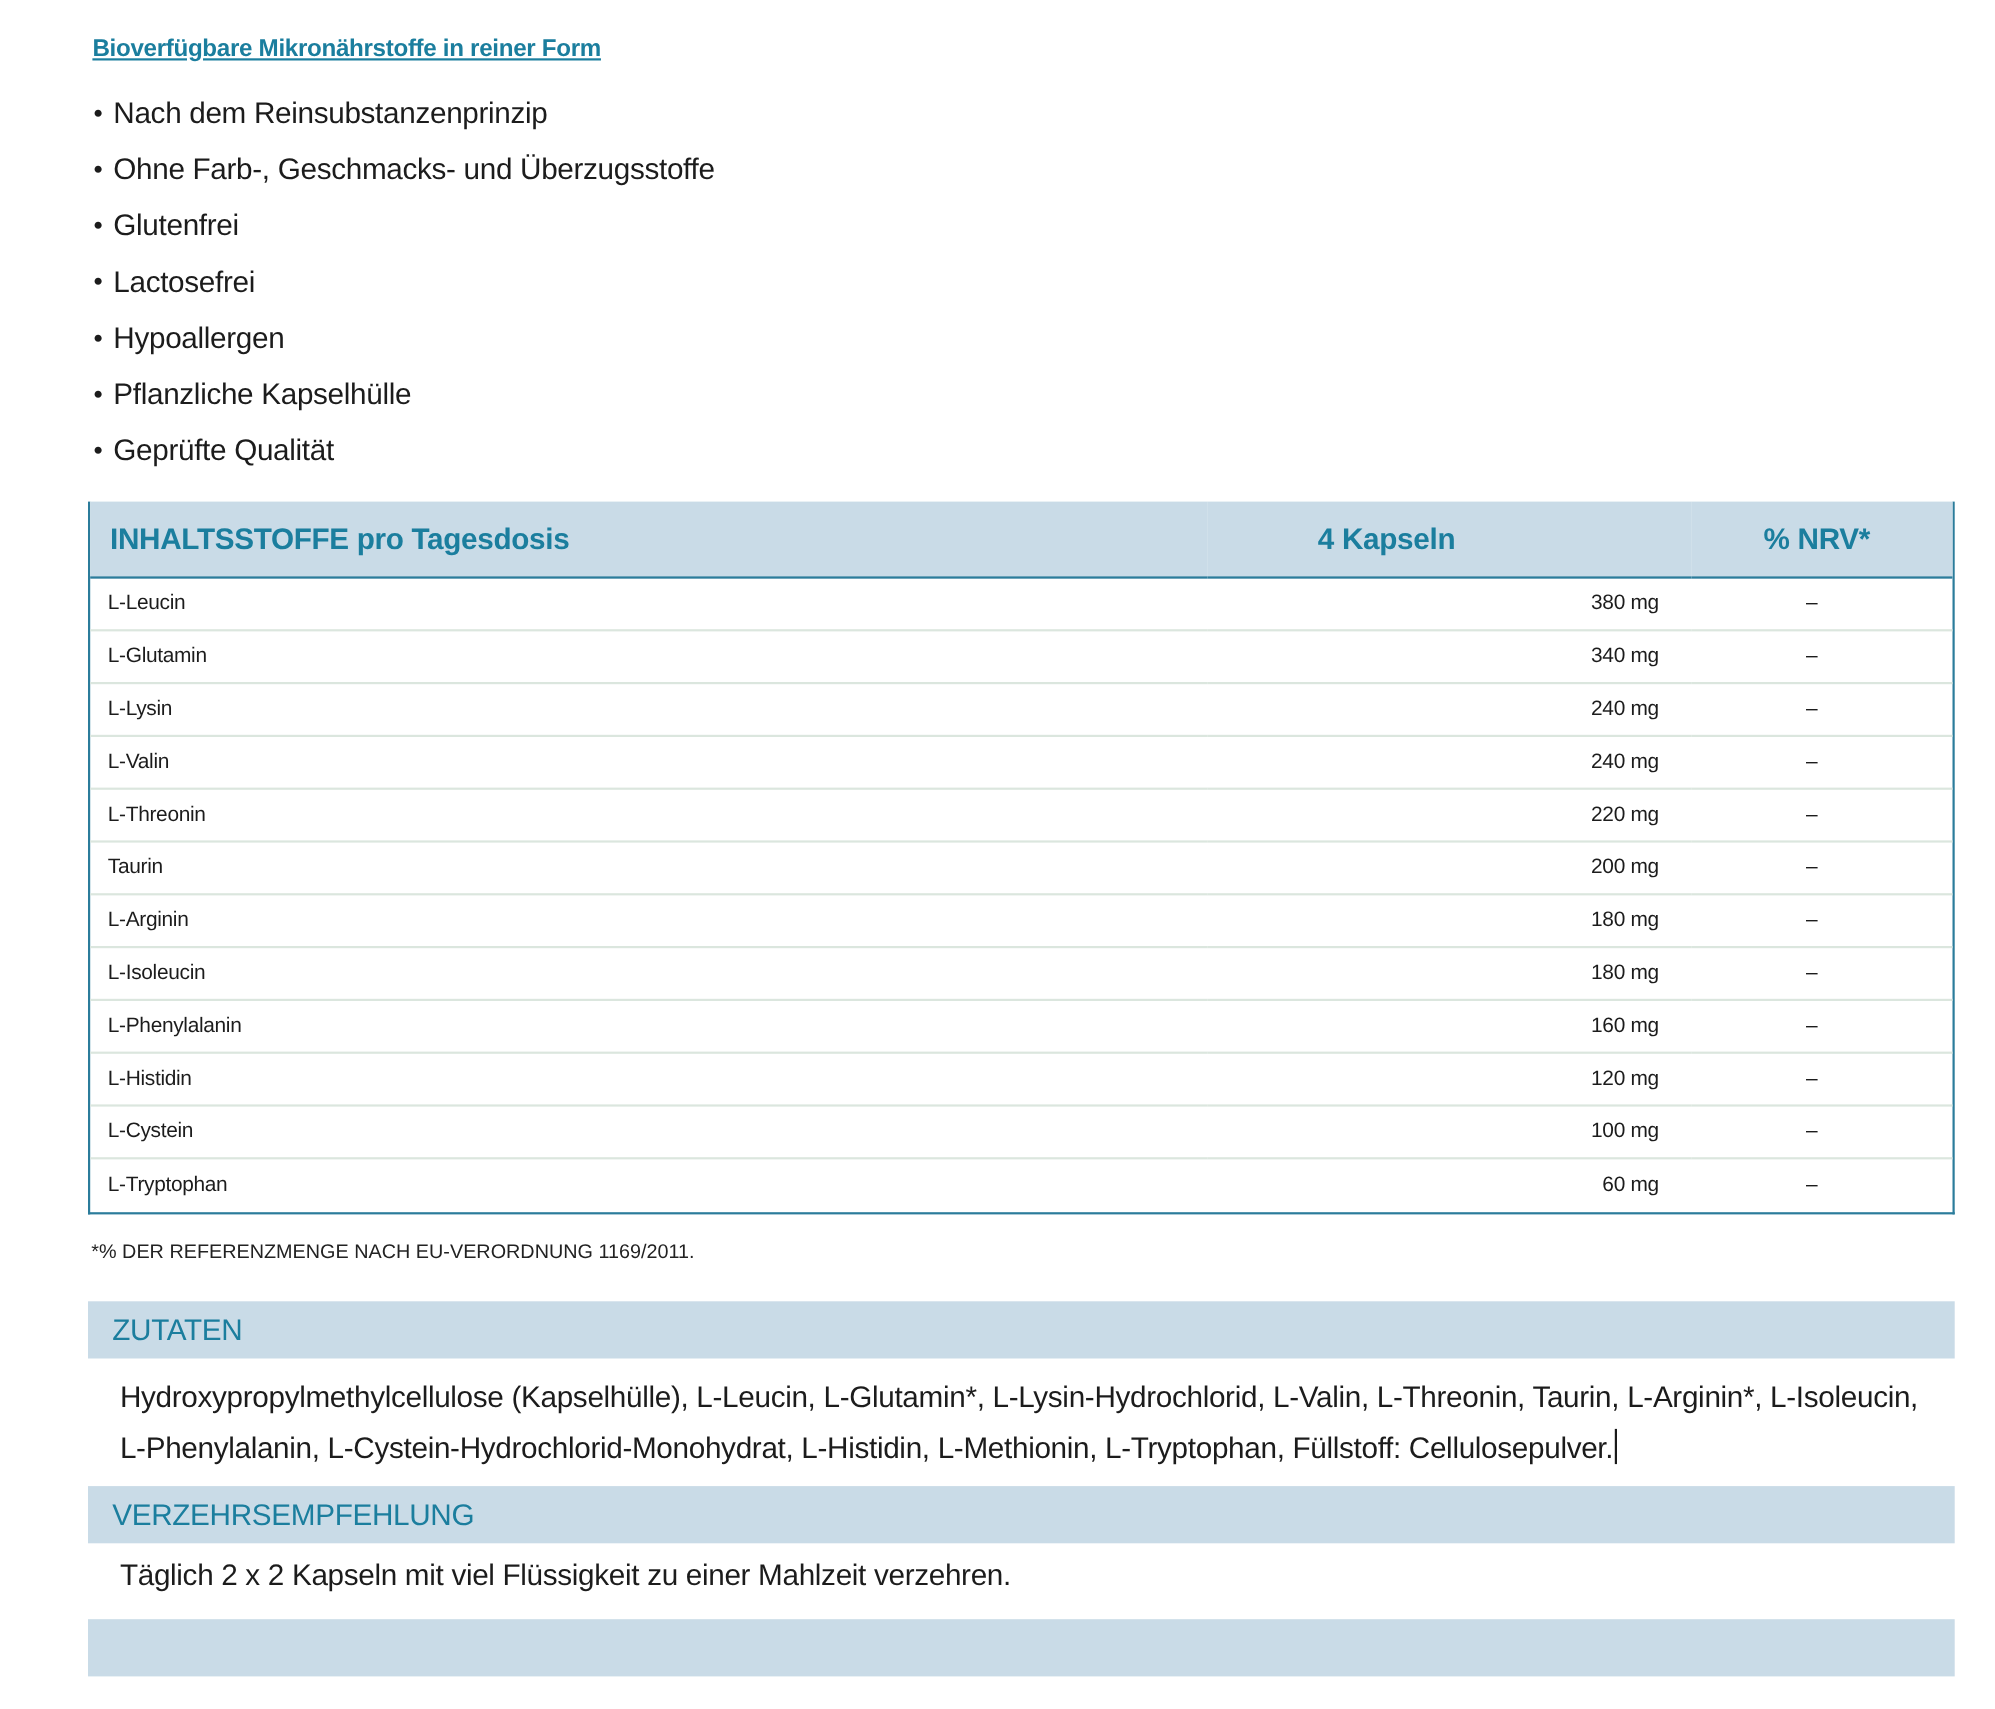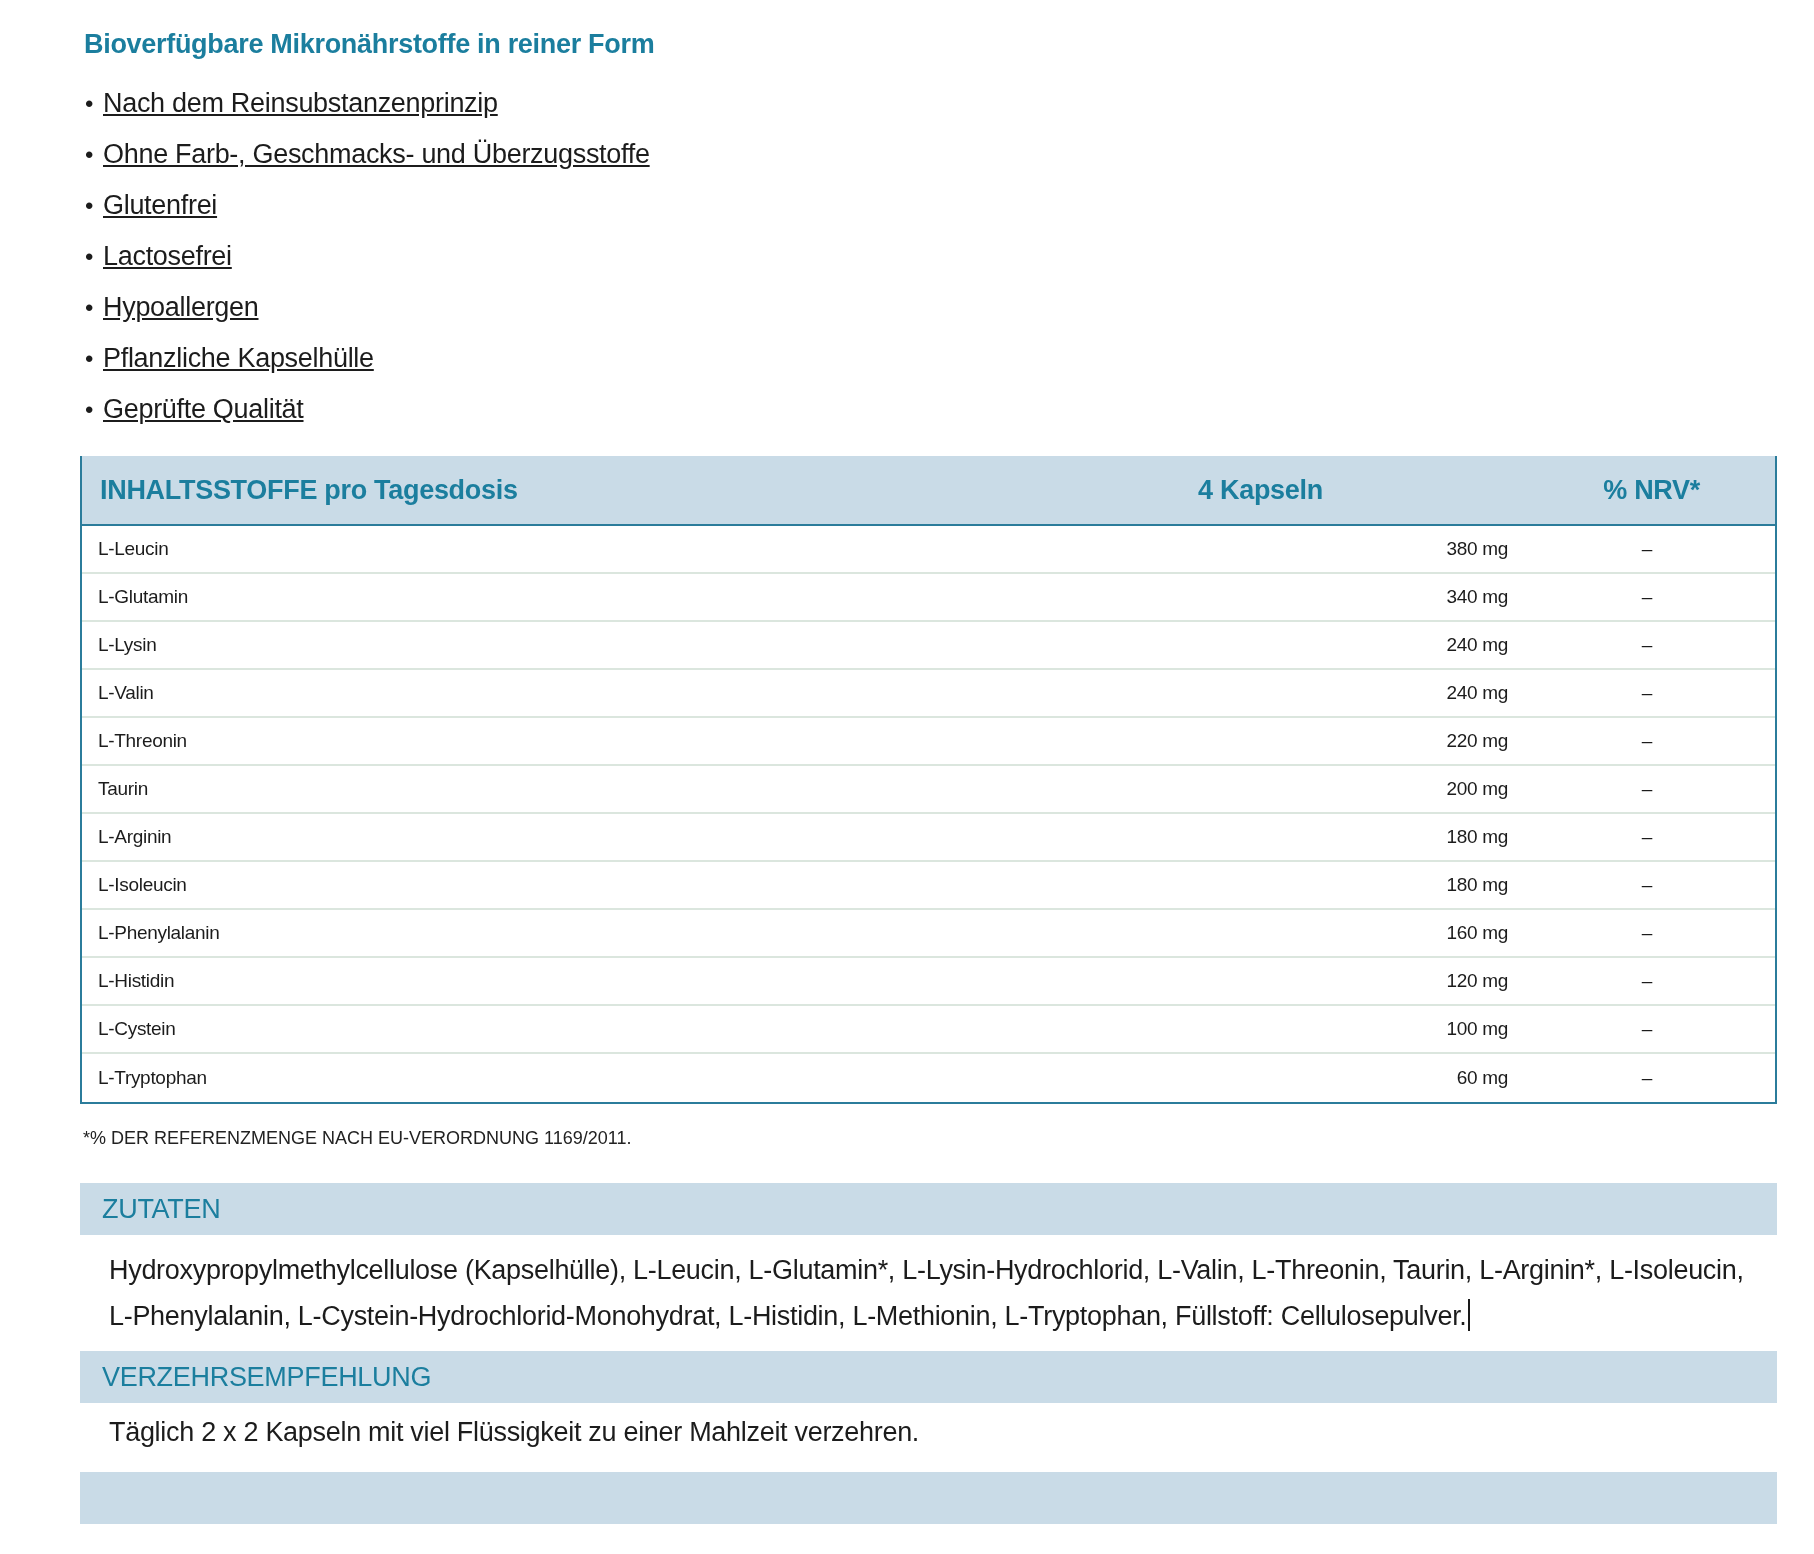--- a/index.html
+++ b/index.html
@@ -14,25 +14,26 @@
   body{
     width:1814px;height:1554px;overflow:hidden;background:#ffffff;
     font-family:"Liberation Sans","DejaVu Sans",sans-serif;
     color:var(--text);
     letter-spacing:-0.3px;
   }
   .content{margin-left:80px;width:1697px;}
 
   h1.page-title{
     margin:26px 0 16px 4px;
-    font-size:27px;line-height:36px;font-weight:bold;
+    font-size:22px;line-height:36px;font-weight:bold;
     color:var(--accent);
-  }
-
-  ul.features{list-style:none;margin:8px 0 0 0;padding:0;text-decoration:underline;}
+    text-decoration:underline;
+  }
+
+  ul.features{list-style:none;margin:8px 0 0 0;padding:0;}
   ul.features li{
     position:relative;padding-left:23px;
     font-size:27px;line-height:51px;color:var(--text);
   }
   ul.features li::before{
     content:"•";position:absolute;left:5px;top:0;
     font-size:24px;color:var(--text);
   }
 
   table.nutrition{

